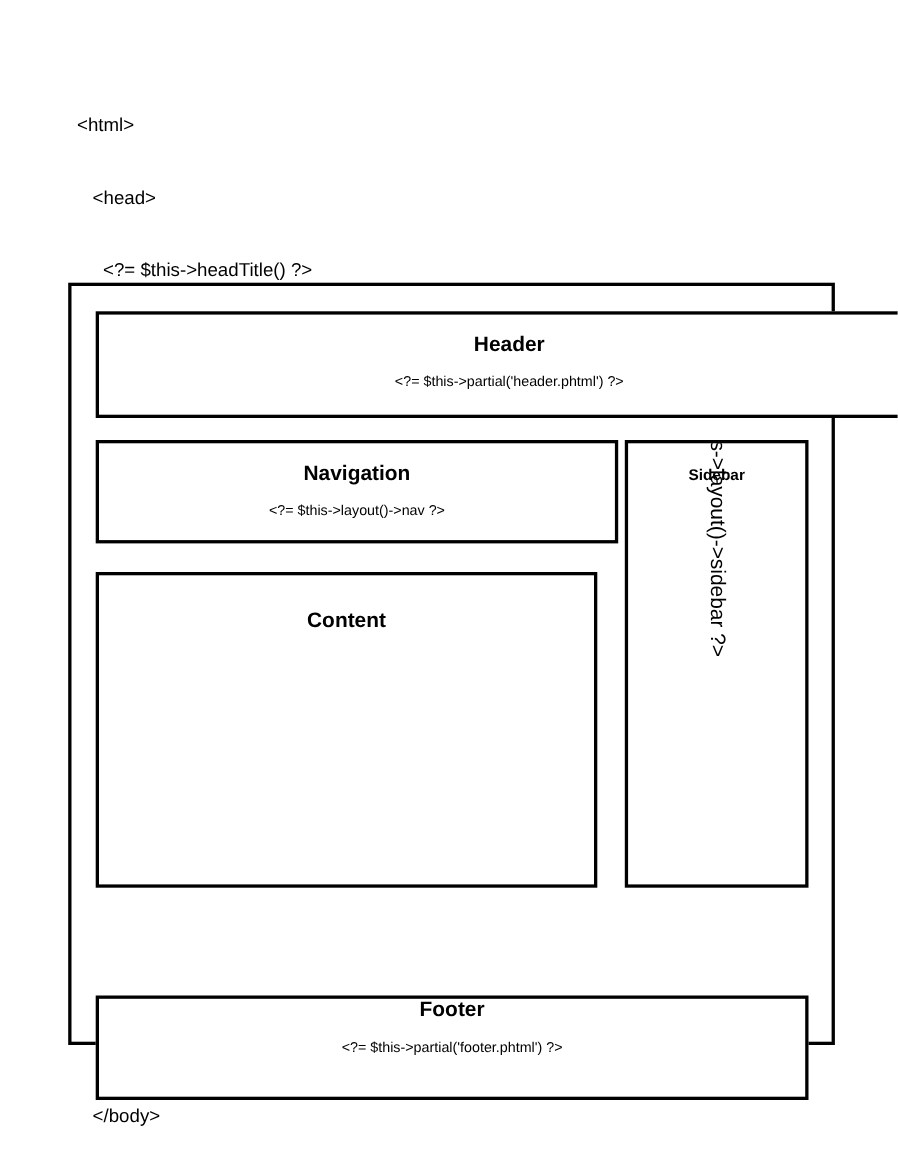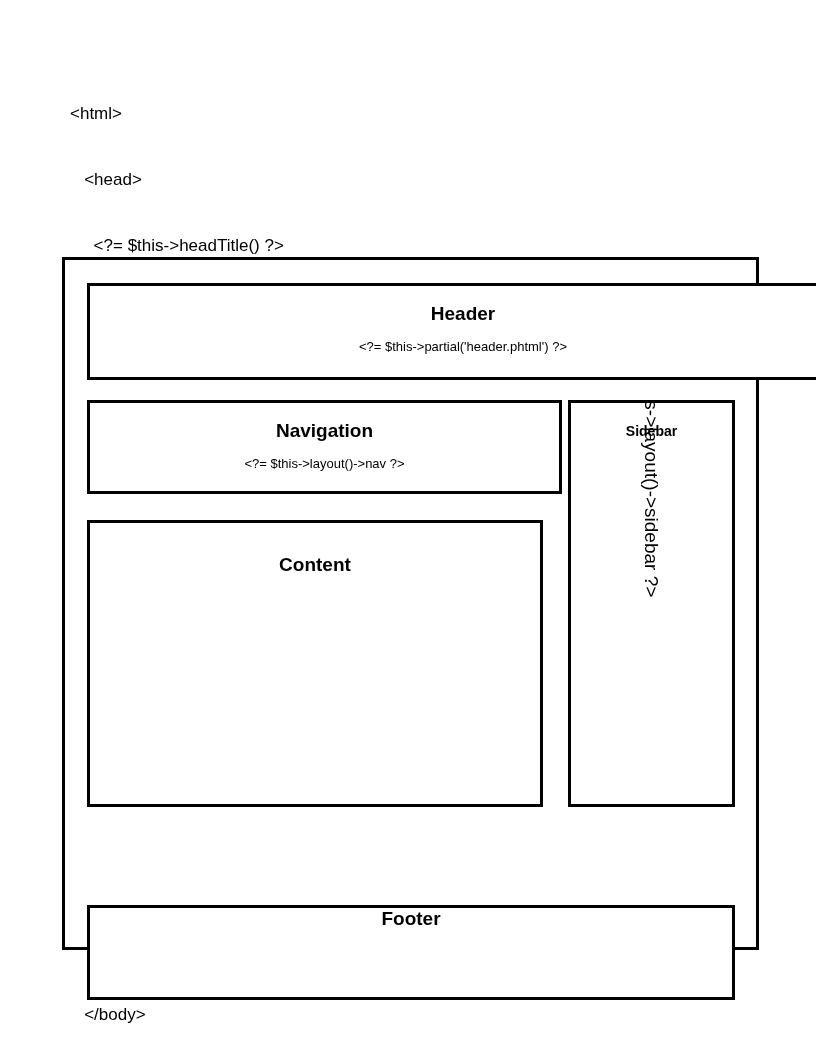--- a/index.html
+++ b/index.html
@@ -158,18 +158,19 @@
 
 <div class="region-box" id="box-sidebar">
   <span class="region-title">Sidebar</span>
   <div class="sidebar-rotated-wrap">
     <span class="sidebar-rotated-text">&lt;?= $this-&gt;layout()-&gt;sidebar ?&gt;</span>
   </div>
 </div>
 
 <div class="region-box" id="box-footer">
   <span class="region-title">Footer</span>
+  <span class="region-code">&lt;?= $this-&gt;partial('footer.phtml') ?&gt;</span>
 </div>
 
 <div id="code-bottom" class="code-block">
   <span class="code-line">   &lt;/body&gt;</span>
   
 </div>
 
 </body></html>

